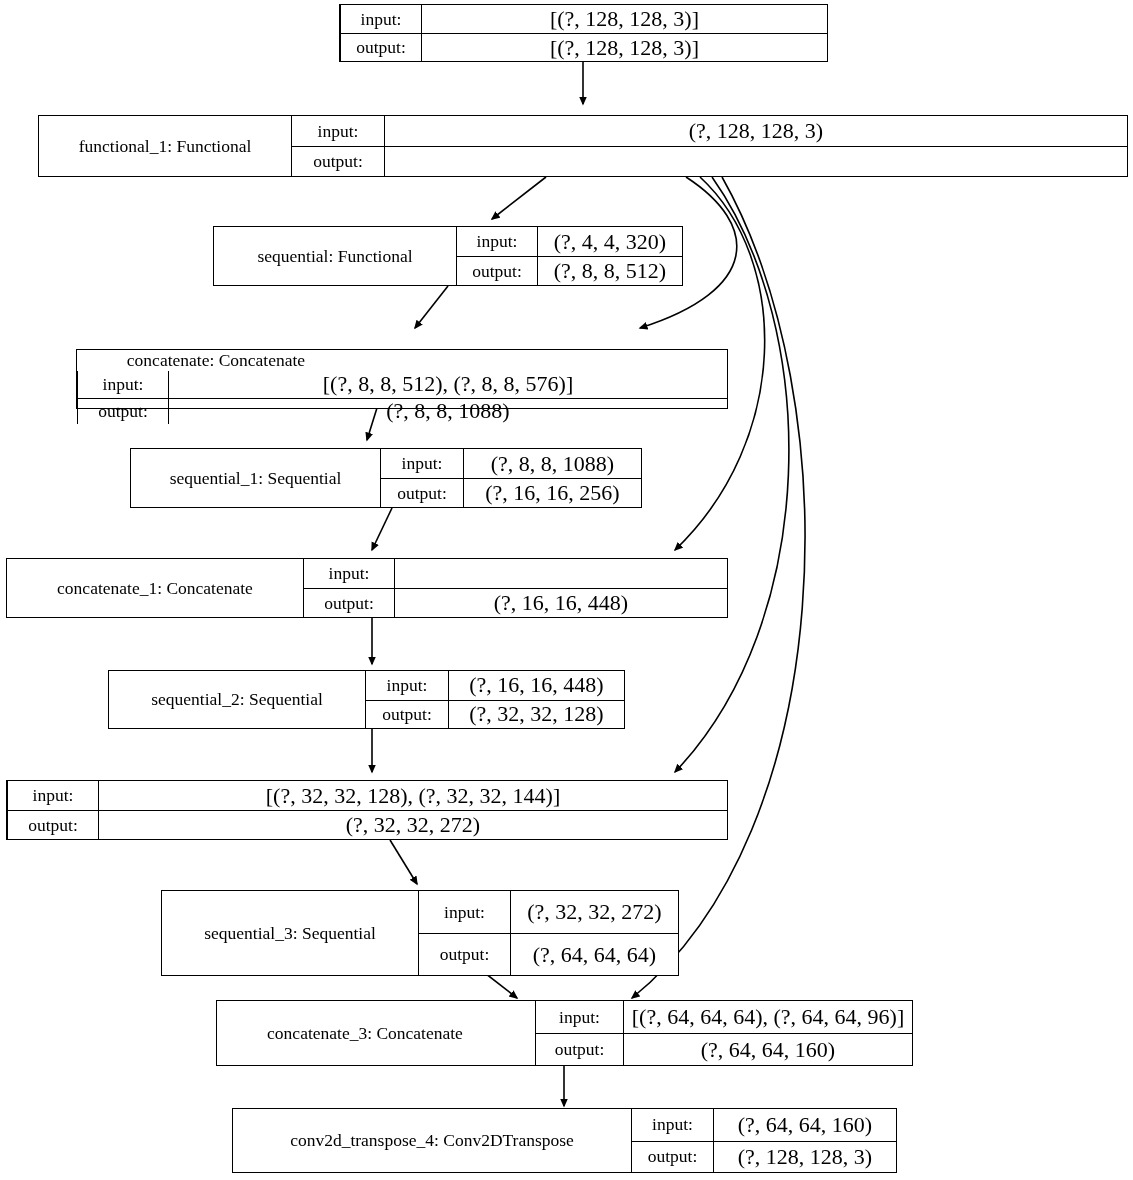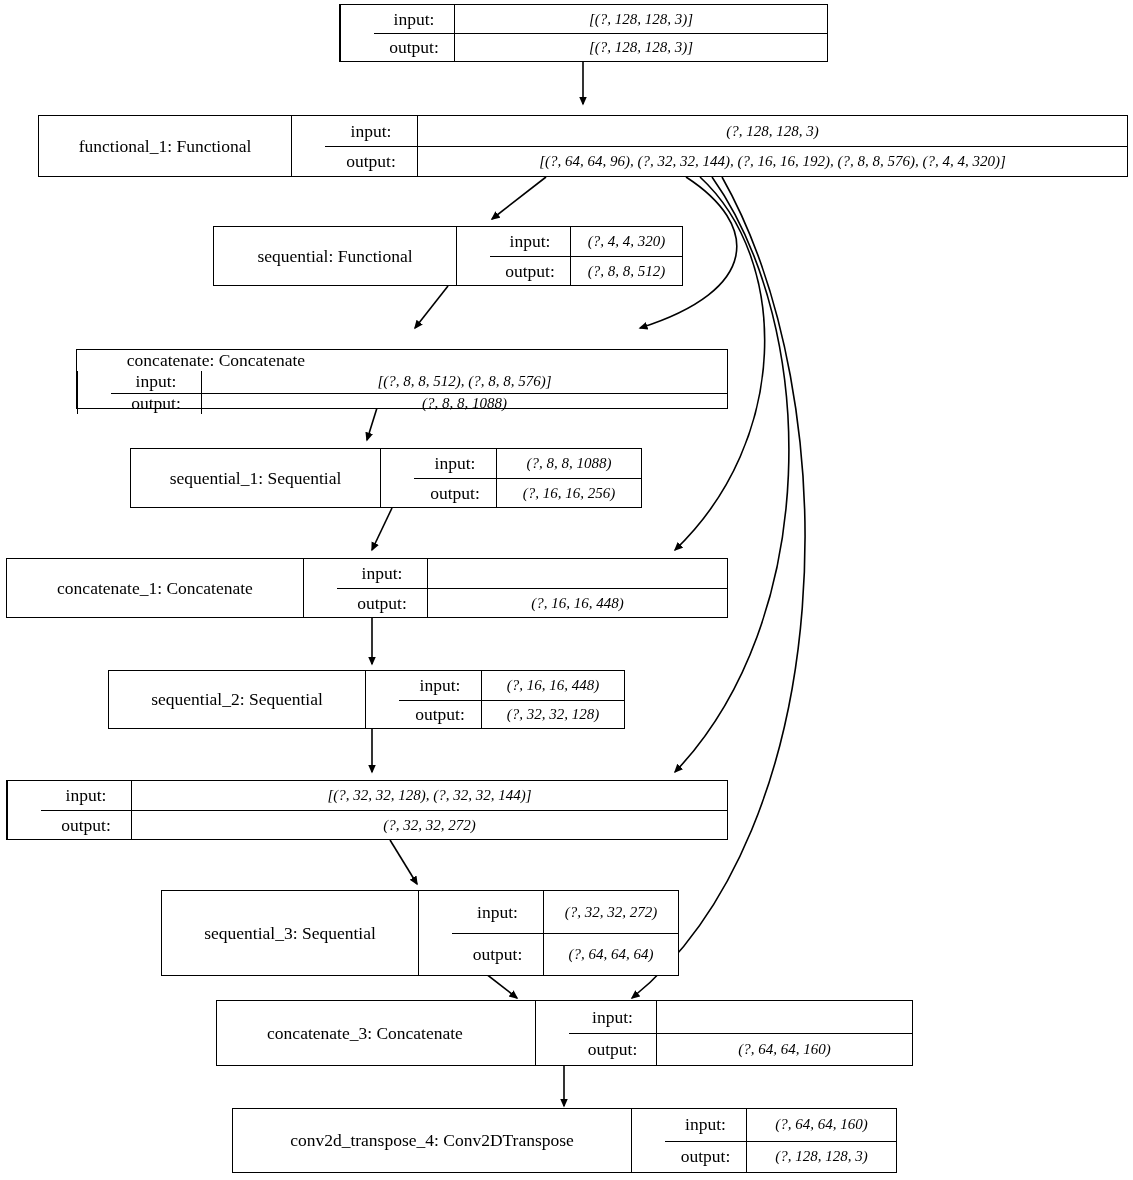--- a/index.html
+++ b/index.html
@@ -42,21 +42,20 @@
     color: #000000;
     white-space: nowrap;
     box-sizing: border-box;
   }
   .io-table {
     display: flex;
     flex-direction: column;
     flex: 1 1 auto;
     border-left: 1px solid #000000;
     box-sizing: border-box;
-    padding-left: 33px;
   }
   .io-row {
     display: flex;
     flex-direction: row;
     flex: 1 1 50%;
     box-sizing: border-box;
     min-height: 0;
   }
   .io-row.second {
     border-top: 1px solid #000000;
@@ -69,26 +68,25 @@
     color: #000000;
     white-space: nowrap;
     box-sizing: border-box;
     border-right: 1px solid #000000;
   }
   .io-value {
     display: flex;
     align-items: center;
     justify-content: center;
     flex: 1 1 auto;
-    font-size: 15px;
+    font-size: 22px;
     color: #000000;
     white-space: nowrap;
     box-sizing: border-box;
     padding: 0 6px;
-    font-style: italic;
   }
 </style>
 </head>
 <body>
 
 <div id="canvas">
 
   <svg id="edges" viewBox="0 0 1133 1180" width="1133" height="1180">
     <defs>
       <marker id="ah" markerWidth="10" markerHeight="10" refX="7.5" refY="4" orient="auto" markerUnits="userSpaceOnUse">
@@ -142,21 +140,20 @@
 
   <div class="node" style="left:38px; top:115px; width:1090px; height:62px;">
     <div class="node-name" style="width:252px;">functional_1: Functional</div>
     <div class="io-table">
       <div class="io-row">
         <div class="io-label" style="width:93px;">input:</div>
         <div class="io-value">(?, 128, 128, 3)</div>
       </div>
       <div class="io-row second">
         <div class="io-label" style="width:93px;">output:</div>
-        <div class="io-value">[(?, 64, 64, 96), (?, 32, 32, 144), (?, 16, 16, 192), (?, 8, 8, 576), (?, 4, 4, 320)]</div>
       </div>
     </div>
   </div>
 
   <div class="node" style="left:213px; top:226px; width:470px; height:60px;">
     <div class="node-name" style="width:242px;">sequential: Functional</div>
     <div class="io-table">
       <div class="io-row">
         <div class="io-label" style="width:81px;">input:</div>
         <div class="io-value">(?, 4, 4, 320)</div>
@@ -248,20 +245,21 @@
         <div class="io-value">(?, 64, 64, 64)</div>
       </div>
     </div>
   </div>
 
   <div class="node" style="left:216px; top:1000px; width:697px; height:66px;gap:22px;">
     <div class="node-name" style="width:296px;">concatenate_3: Concatenate</div>
     <div class="io-table">
       <div class="io-row">
         <div class="io-label" style="width:88px;">input:</div>
+        <div class="io-value">[(?, 64, 64, 64), (?, 64, 64, 96)]</div>
       </div>
       <div class="io-row second">
         <div class="io-label" style="width:88px;">output:</div>
         <div class="io-value">(?, 64, 64, 160)</div>
       </div>
     </div>
   </div>
 
   <div class="node" style="left:232px; top:1108px; width:665px; height:65px;">
     <div class="node-name" style="width:398px;text-align:right;">conv2d_transpose_4: Conv2DTranspose</div>

